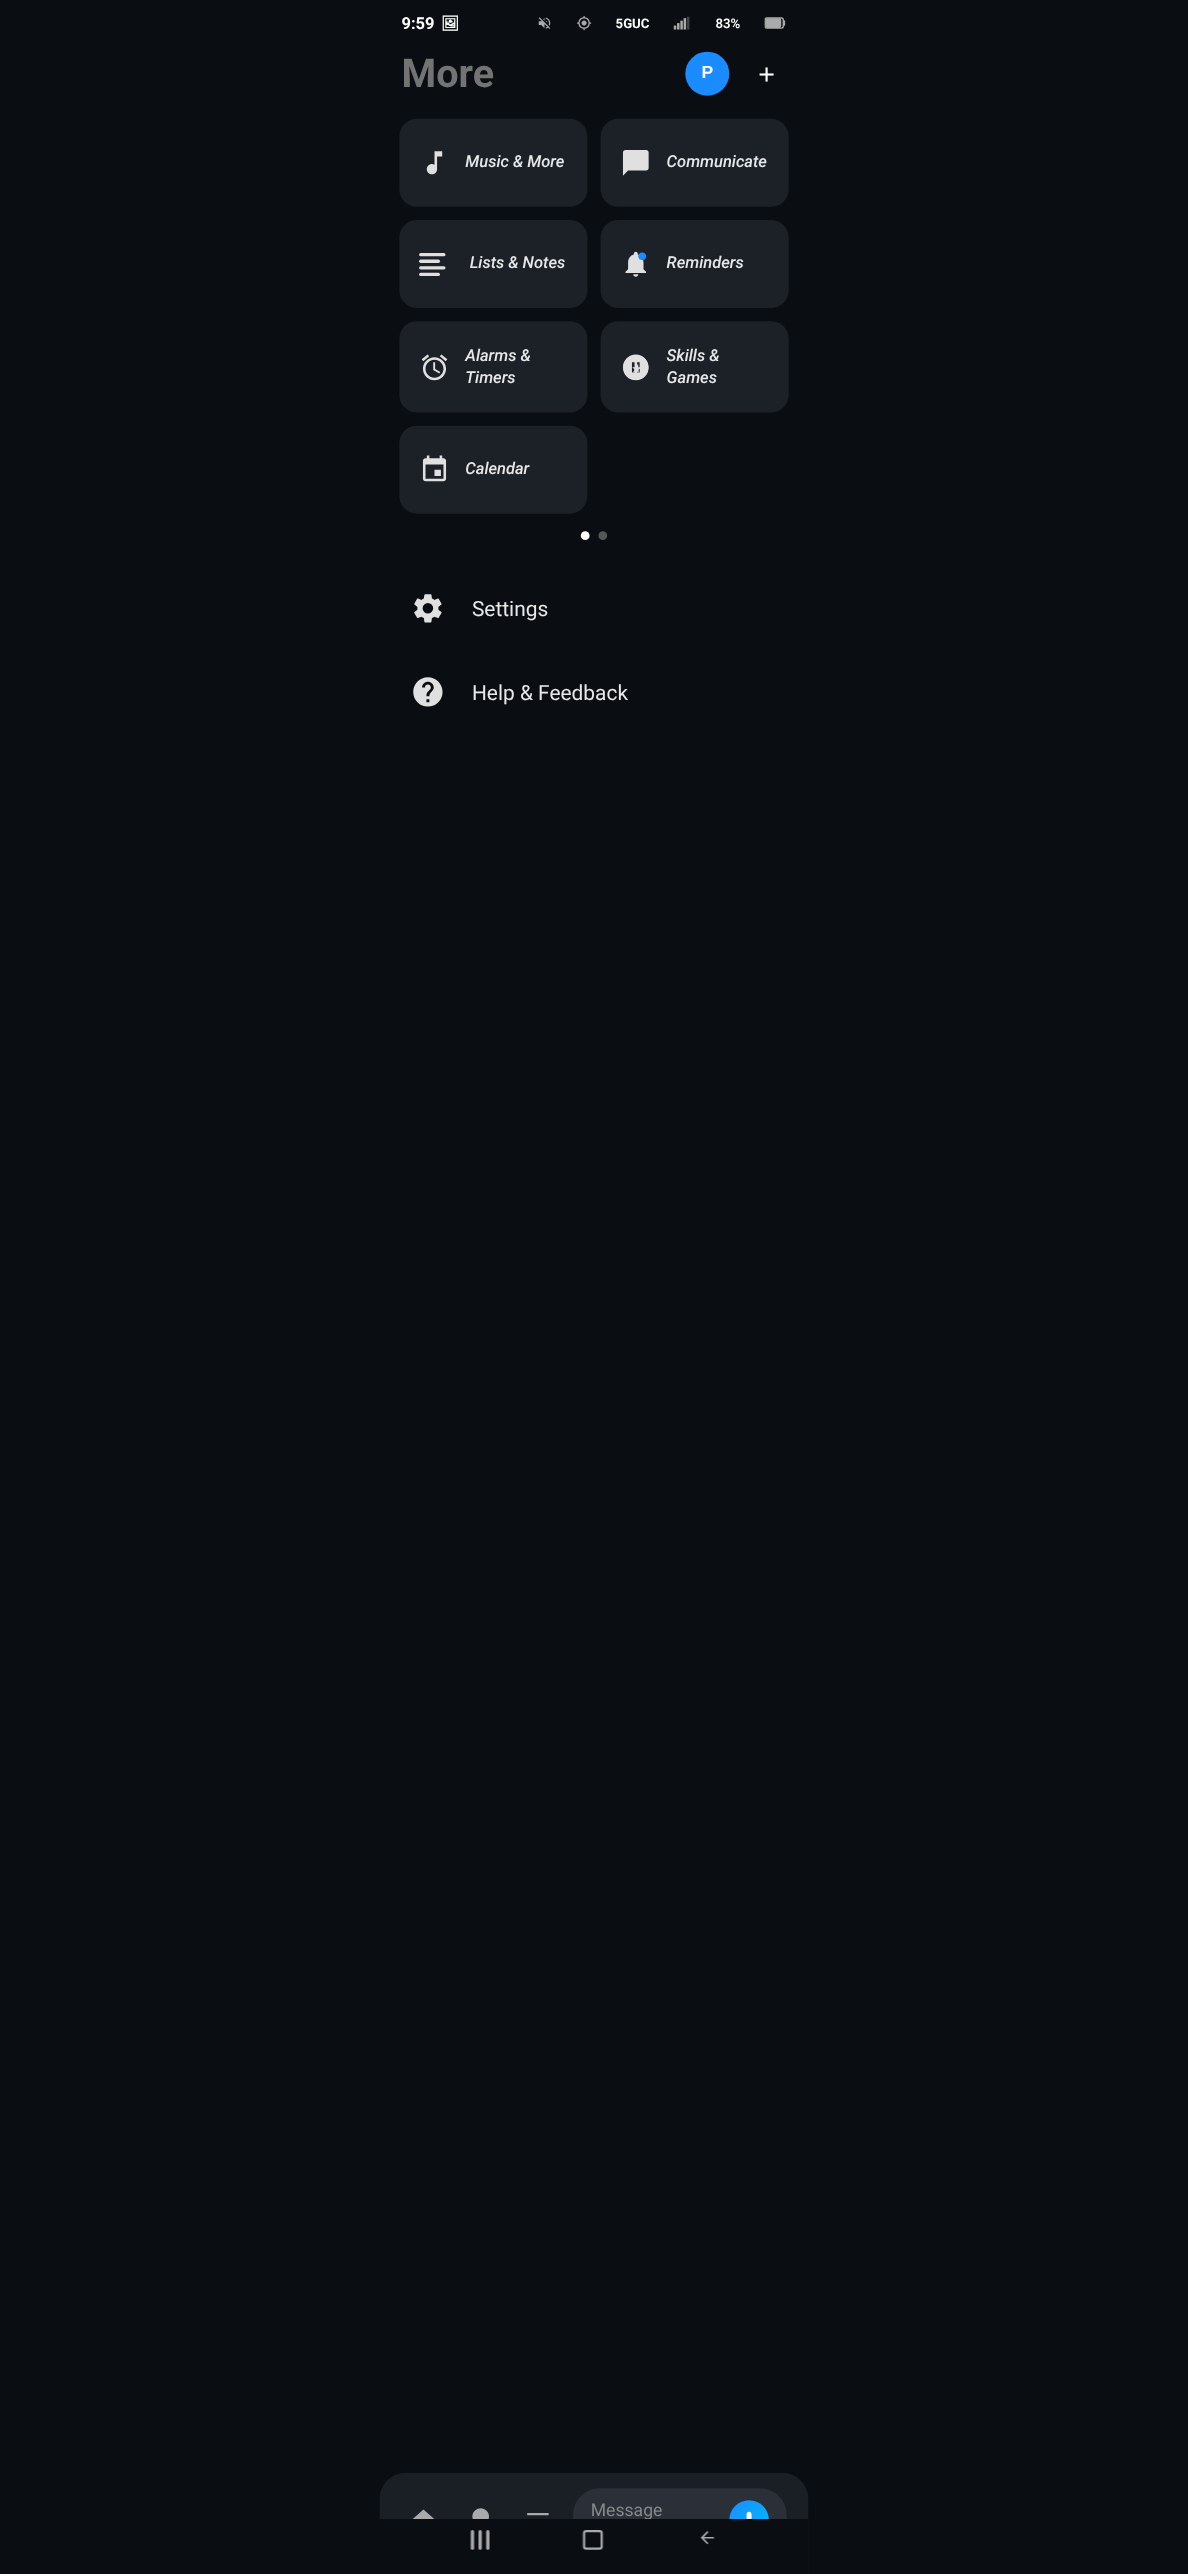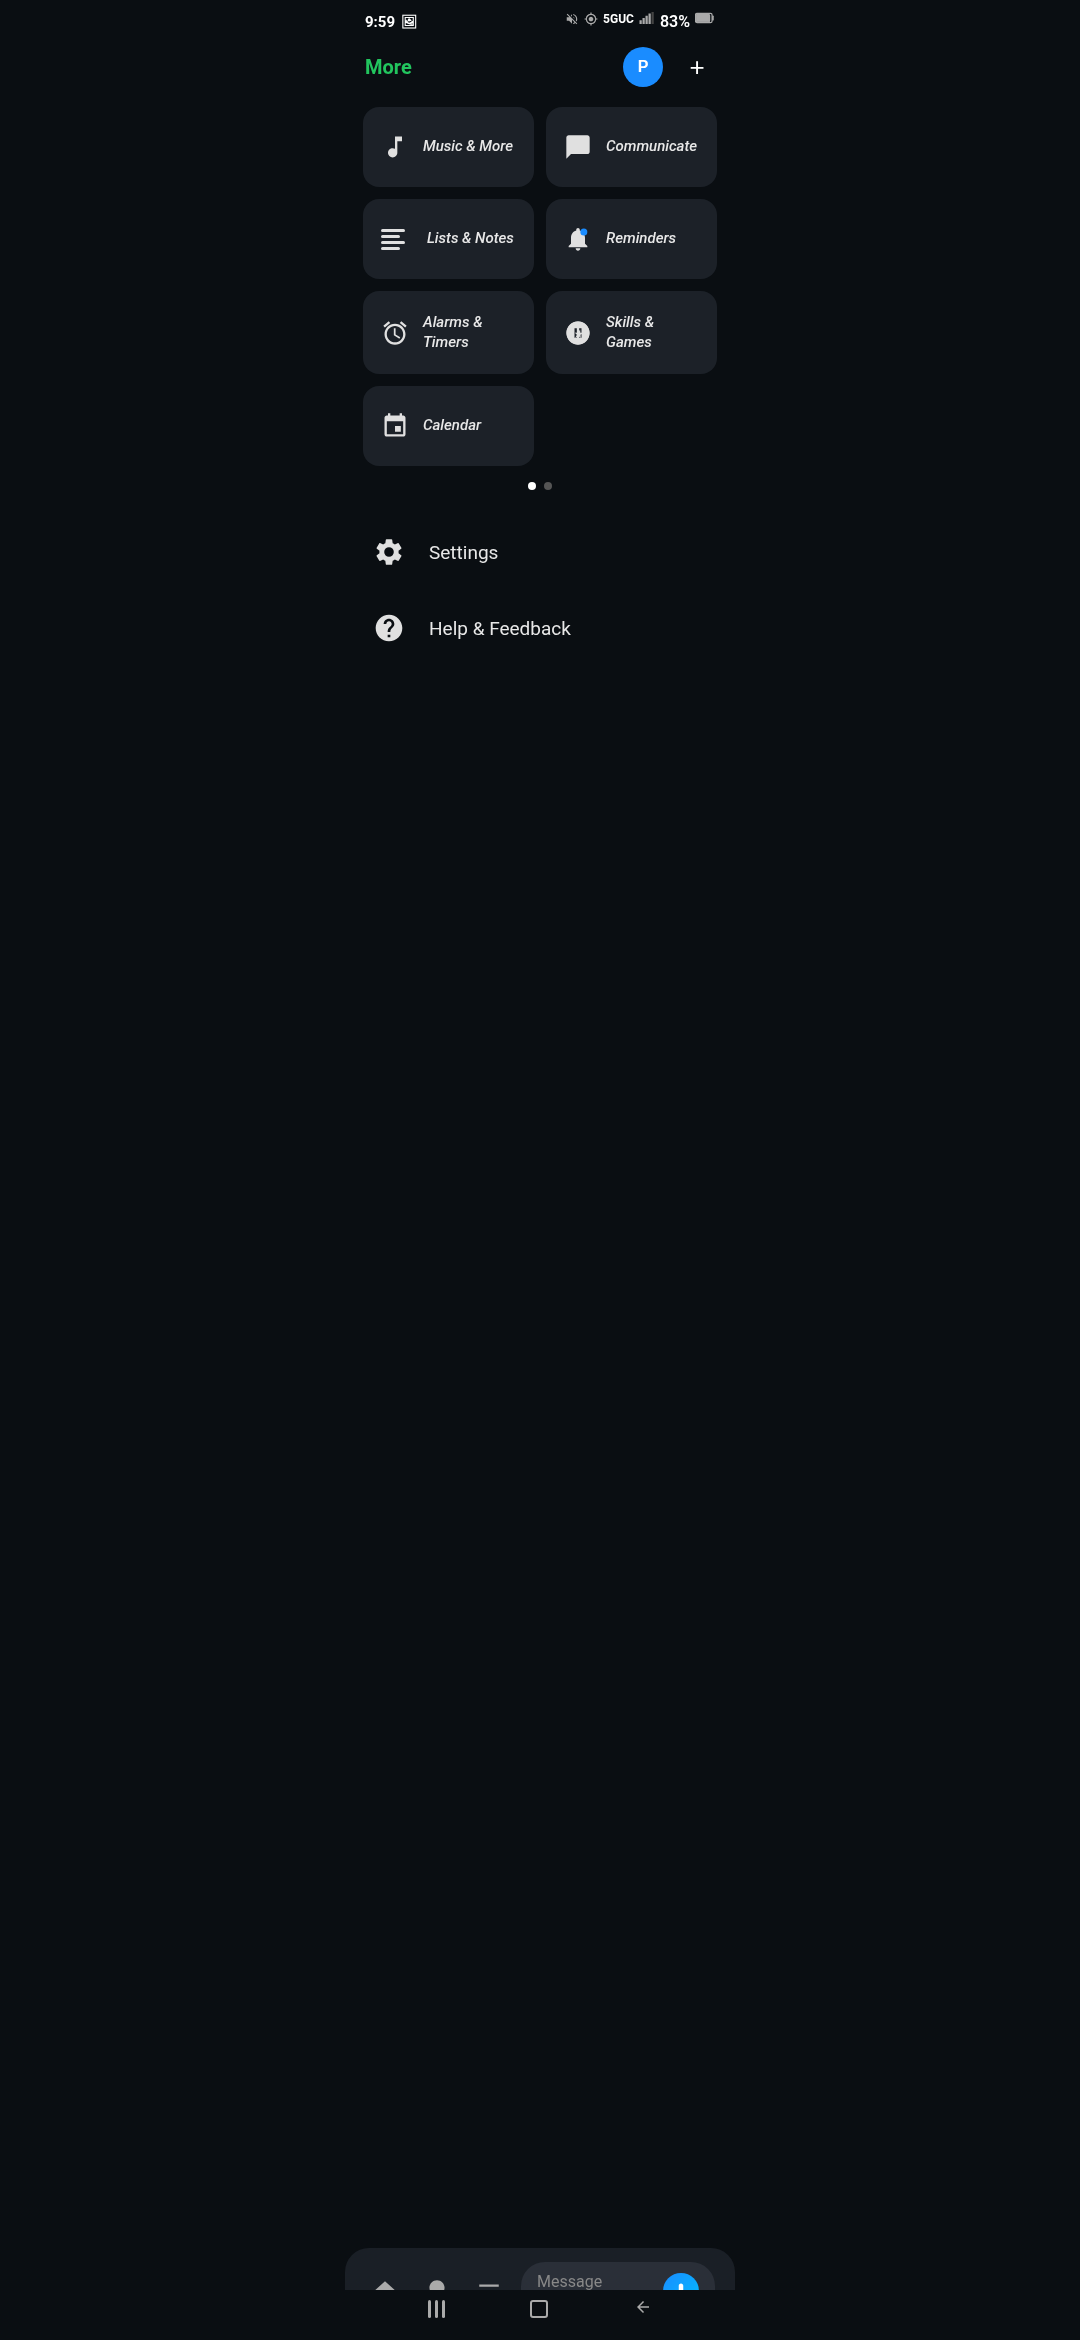--- a/index.html
+++ b/index.html
@@ -37,36 +37,37 @@
       justify-content: space-between;
     }
 
     .status-time {
       font-size: 15px;
       font-weight: 700;
     }
 
     .status-right {
       display: flex;
-      gap: 5px;
+      align-items: center;
+      gap: 22px;
       font-size: 12px;
     }
 
     
     .header {
       display: flex;
       justify-content: space-between;
       align-items: center;
       padding: 8px 20px 20px;
     }
 
     .header-title {
-      font-size: 20px;
+      font-size: 36px;
       font-weight: 700;
-      color: #22c55e;
+      color: #737373;
     }
 
     .header-actions {
       display: flex;
       align-items: center;
       gap: 16px;
     }
 
     .avatar-btn {
       width: 40px;
@@ -302,21 +303,21 @@
     </svg>
     <span style="font-size:12px; font-weight:700;">5GUC</span>
 
     <svg width="16" height="12" viewBox="0 0 20 16" fill="#aaaaaa">
       <rect x="0" y="11" width="3" height="5"></rect>
       <rect x="4" y="8" width="3" height="8"></rect>
       <rect x="8" y="5" width="3" height="11"></rect>
       <rect x="12" y="2" width="3" height="14"></rect>
       <rect x="16" y="0" width="3" height="16" fill="#444"></rect>
     </svg>
-    <span style="font-size:16px; font-weight:600;">83%</span>
+    <span style="font-size:12px; font-weight:600;">83%</span>
 
     <svg width="20" height="12" viewBox="0 0 24 12" fill="none" stroke="#aaaaaa" stroke-width="1.5">
       <rect x="0.5" y="0.5" width="20" height="11" rx="2"></rect>
       <rect x="1.5" y="1.5" width="16" height="9" rx="1.5" fill="#aaaaaa"></rect>
       <path d="M21.5 4v4" stroke-width="2" stroke-linecap="round"></path>
     </svg>
   </div>
 </div>
 
 <div class="header">

